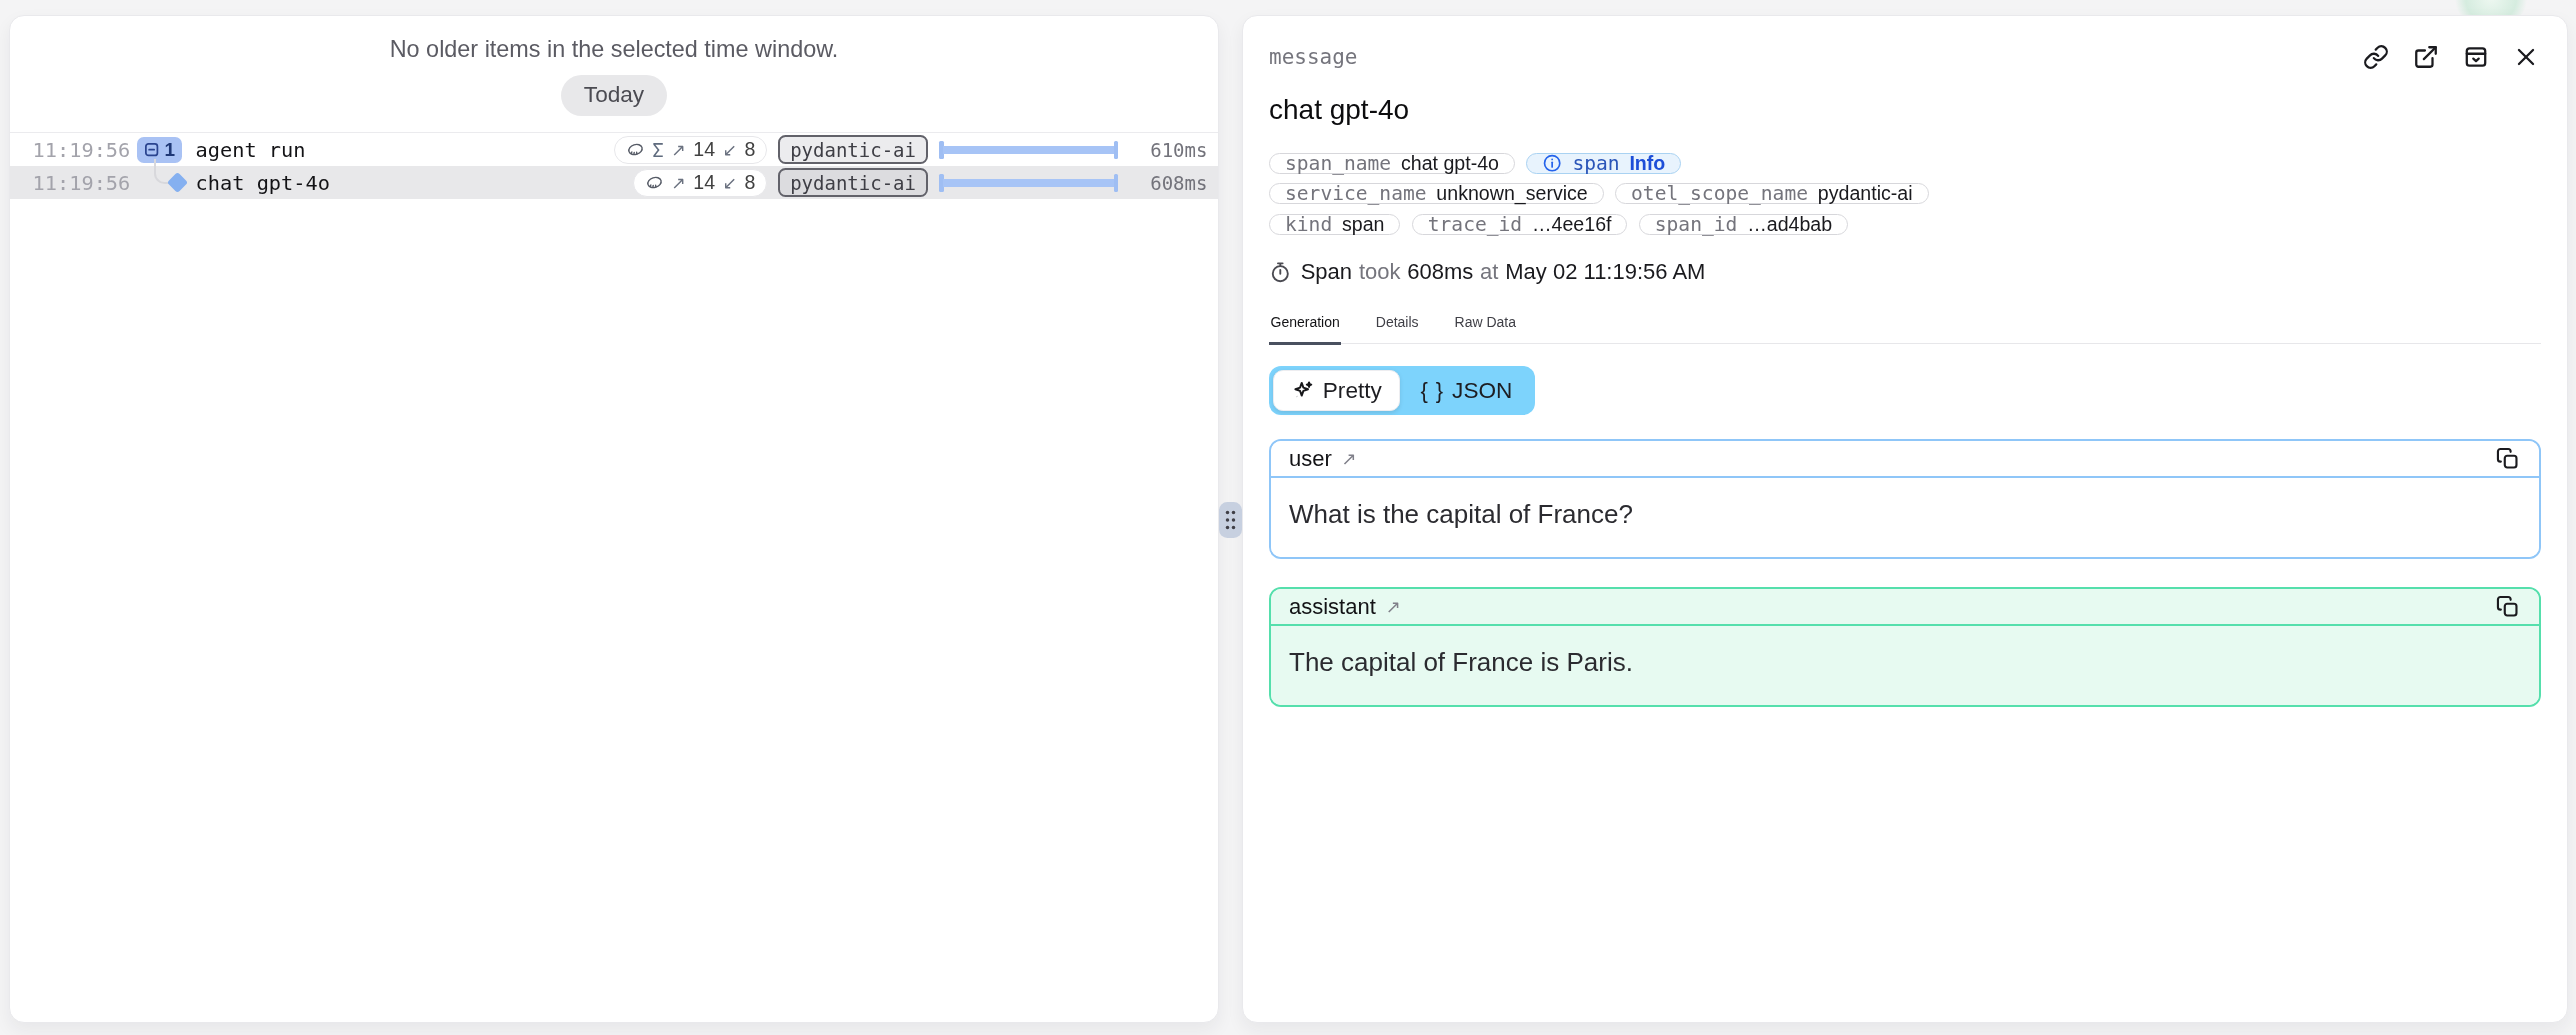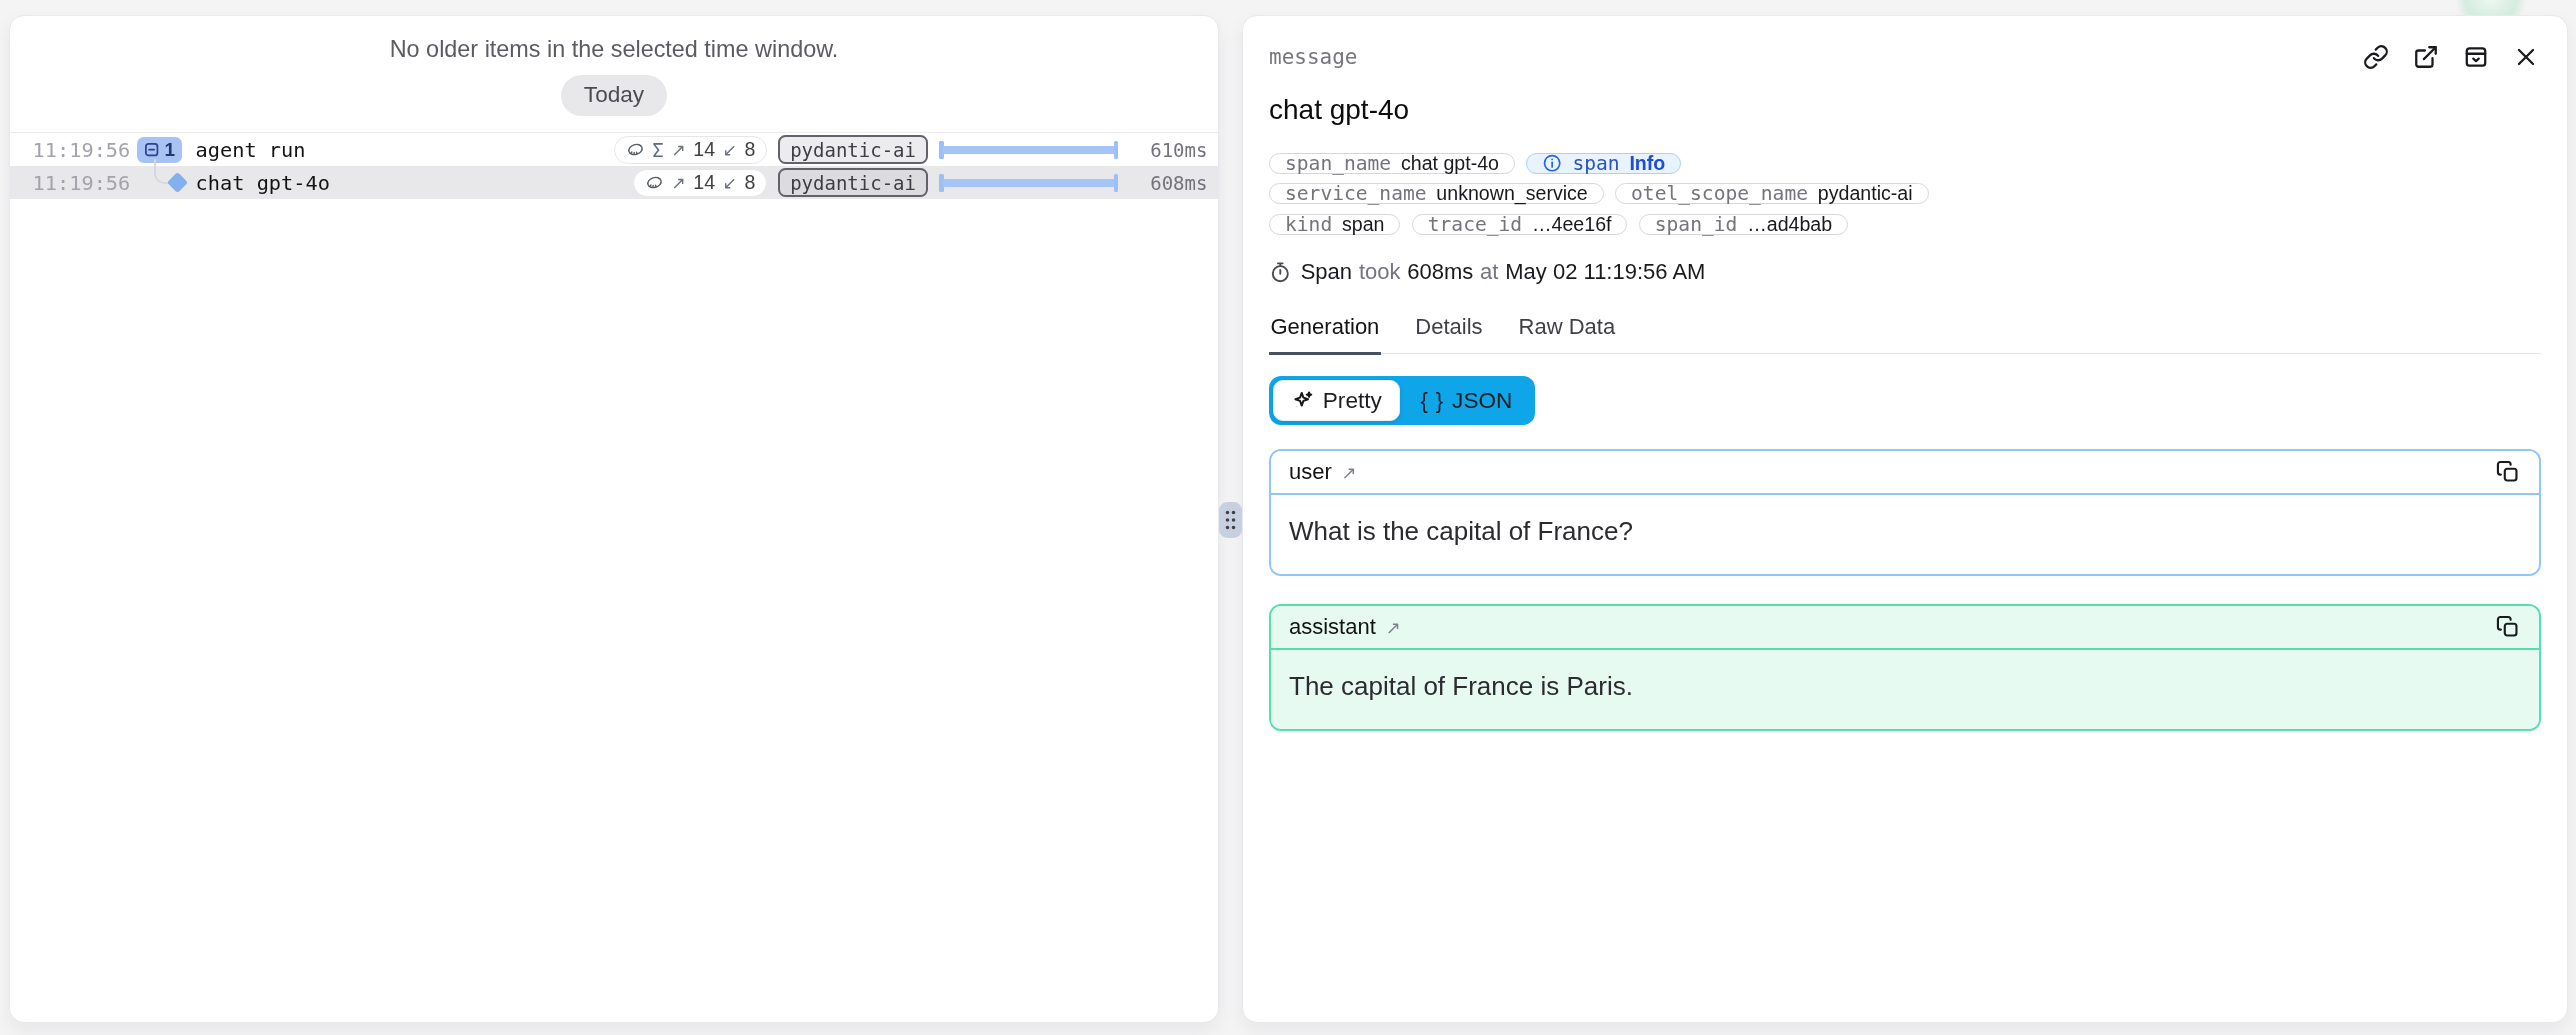--- a/index.html
+++ b/index.html
@@ -104,45 +104,45 @@
   .level-pill .tag-value { color:#1d4ed8; font-weight:700; }
   .level-pill svg { width:20.3px; height:20.3px; stroke:#2563eb; stroke-width:2; fill:none; stroke-linecap:round; }
 
   .timing { margin:24px 26px 0; display:flex; align-items:center; gap:6.8px; font-size:22px; }
   .timing svg { width:22.6px; height:22.6px; stroke:#4b4b52; stroke-width:2; fill:none; stroke-linecap:round; margin-right:2.3px; }
   .timing .dark { color:#1a1a1e; }
   .timing .gray { color:#75757d; }
 
   .tabs-wrap { margin:29px 26px 0; border-bottom:1.5px solid #e7e7ea; display:flex; gap:33px; }
   .tab {
-    font-size:22px; color:#3f3f46; padding:0 1.5px 12px;
+    font-size:14px; color:#3f3f46; padding:0 1.5px 12px;
     border-bottom:3.8px solid transparent; margin-bottom:-2.3px; cursor:pointer;
   }
   .tab.active { color:#131316; border-bottom-color:#49505f; }
 
   .view-toggle {
-    margin:22.6px 0 0 26px; display:inline-flex; background:#0ea5e9;
+    margin:22.6px 0 0 26px; display:inline-flex; background:#7dd3fc;
     border-radius:12px; padding:3.8px; gap:1.5px;
   }
   .toggle-btn {
     display:flex; align-items:center; gap:8.3px; font-size:22.6px; color:#1d1d21;
     padding:7.5px 19px; border-radius:9.8px; cursor:pointer;
   }
   .toggle-btn.active { background:#fff; border:1.5px solid #ededf0; box-shadow:0 1.5px 4.5px rgba(0,0,0,.10); padding:6px 17.3px; }
   .toggle-btn svg { width:23.4px; height:23.4px; stroke:#17171a; stroke-width:2; fill:none; stroke-linejoin:round; }
   .braces { font-size:22px; font-weight:500; letter-spacing:0.8px; }
 
   .msg-card { margin:24px 26px 0; border-radius:12px; overflow:hidden; }
   .msg-card.user { border:2.3px solid #8fc6f8; }
   .msg-card.user .card-head, .msg-card.user .card-body { background:#fff; }
   .msg-card.user .card-head { border-bottom:2.3px solid #8fc6f8; }
   .msg-card.assistant { margin-top:28px; border:2.3px solid #55dfac; }
   .msg-card.assistant .card-head, .msg-card.assistant .card-body { background:#e7faf1; }
   .msg-card.assistant .card-head { border-bottom:2.3px solid #55dfac; }
-  .card-head { height:44px; display:flex; align-items:center; padding:0 18px; }
+  .card-head { height:37px; display:flex; align-items:center; padding:0 18px; }
   .role-label { font-size:22px; font-weight:500; color:#131316; cursor:pointer; }
   .role-arrow { margin-left:9.8px; font-size:18px; color:#80808a; }
   .copy-btn { margin-left:auto; width:27px; height:27px; display:flex; align-items:center; justify-content:center; cursor:pointer; }
   .copy-btn svg { width:23.4px; height:23.4px; stroke:#1b1b1f; stroke-width:2.2; fill:none; stroke-linecap:round; stroke-linejoin:round; }
   .card-body { padding:21px 18px 27px; font-size:26px; color:#2b2b30; }
 
   
   .resize-handle {
     position:absolute; left:1219px; top:502px; width:22.6px; height:36px;
     background:#c7d0e0; border-radius:8.3px; z-index:2; cursor:col-resize;

